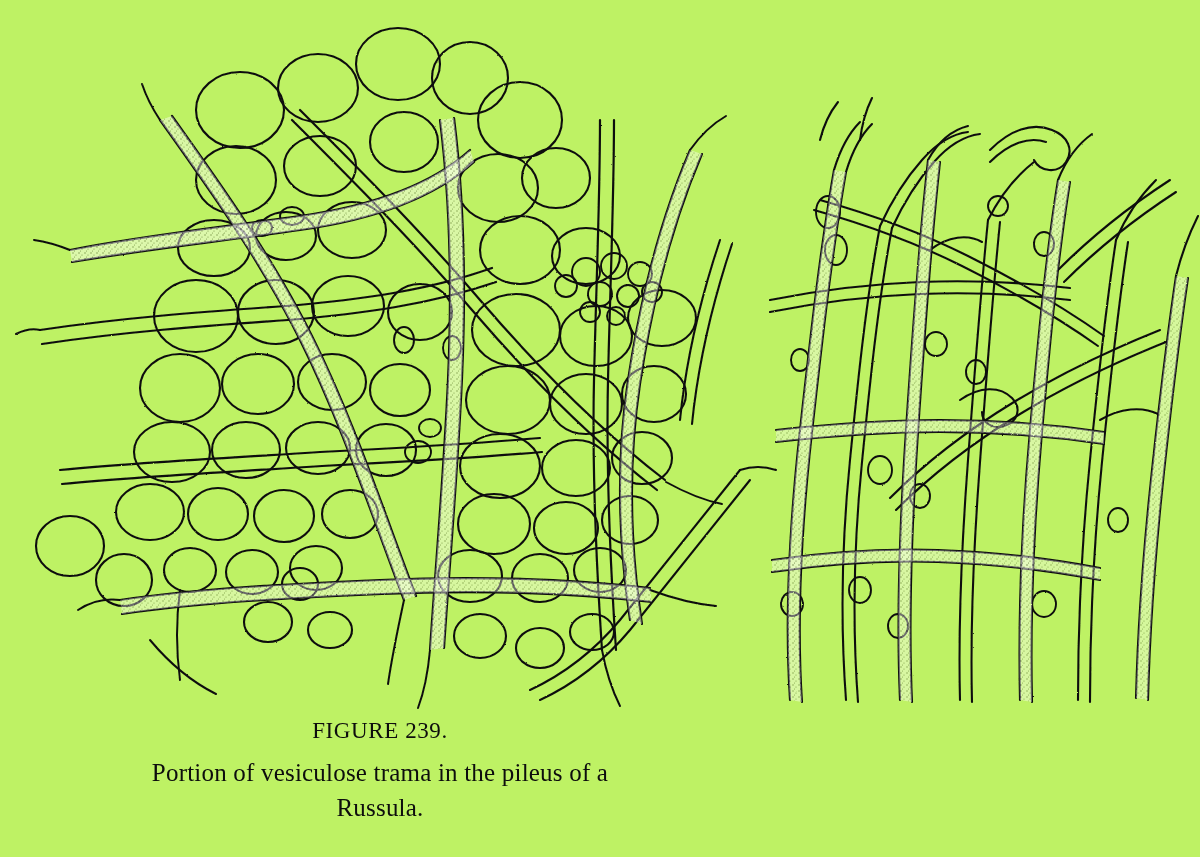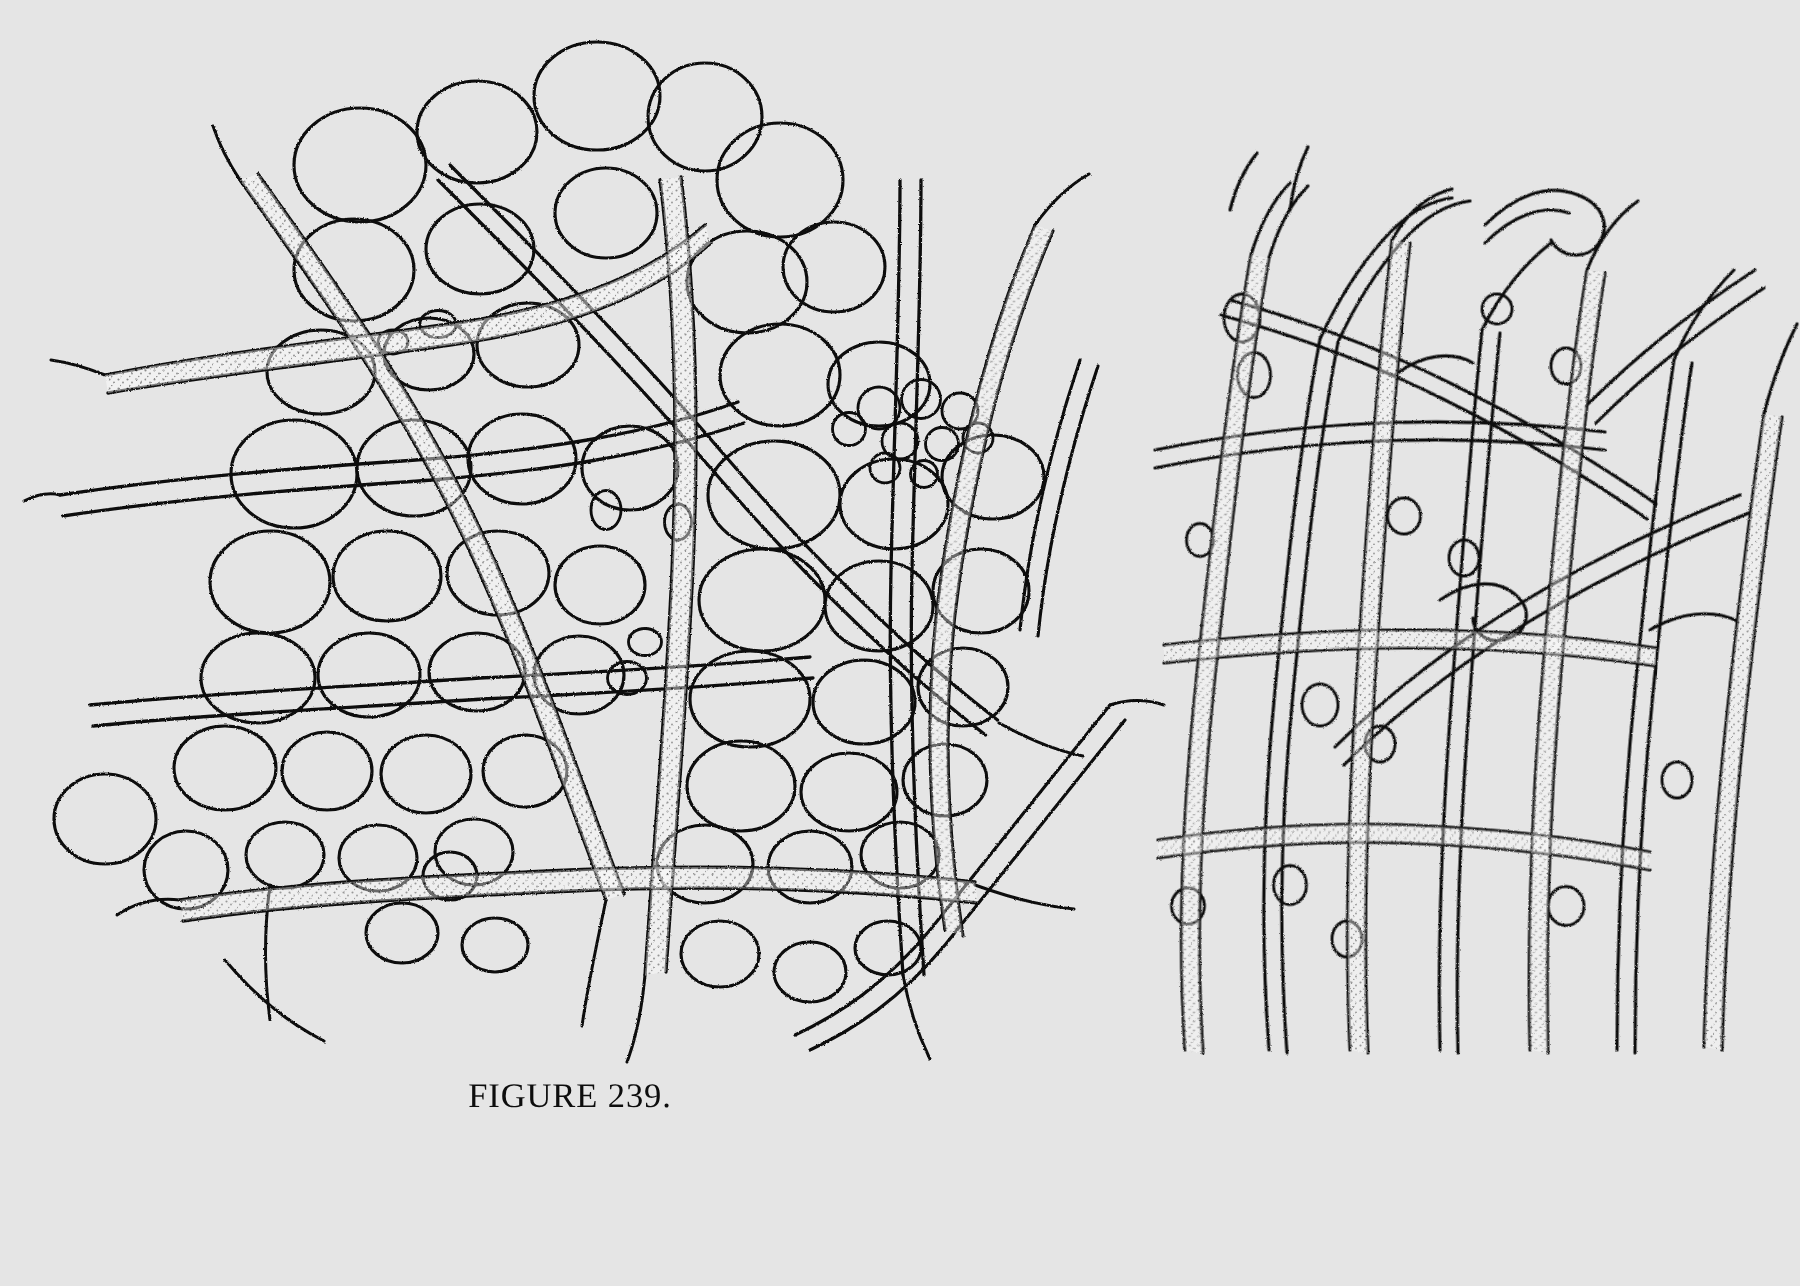--- a/index.html
+++ b/index.html
@@ -11,21 +11,21 @@
     width: 1200px;
     height: 857px;
     font-family: "Liberation Serif", serif;
     color: #0d0d0d;
     overflow: hidden;
   }
   .page {
     position: relative;
     width: 1200px;
     height: 857px;
-    background: #e5e5e5;
+    background: #bef264;
   }
   .plate {
     position: absolute;
     top: 0;
     left: 0;
     width: 1200px;
     height: 720px;
   }
   .plate svg {
     display: block;
@@ -311,16 +311,20 @@
           <path d="M776 430 C830 424 886 420 940 420 C996 420 1050 424 1104 432 L1104 444 C1050 436 996 432 940 432 C886 432 830 436 776 442 Z" fill="url(#stipple)" opacity="0.45"></path>
           <path d="M772 560 C826 552 882 548 938 550 C994 552 1048 558 1100 568 L1100 580 C1048 570 994 564 938 562 C882 560 826 564 772 572 Z" fill="url(#stipple)" opacity="0.45"></path>
         </g>
       </g>
     </svg>
   </div>
 
   <div class="captions">
     <div class="caption-block caption-left">
       <div class="fig-label">FIGURE 239.</div>
+      <div class="fig-text">
+        <span>Portion of vesiculose trama in the pileus of a</span>
+        <span class="line2">Russula.</span>
+      </div>
     </div>
   </div>
 
 </div>
 
 </body></html>

